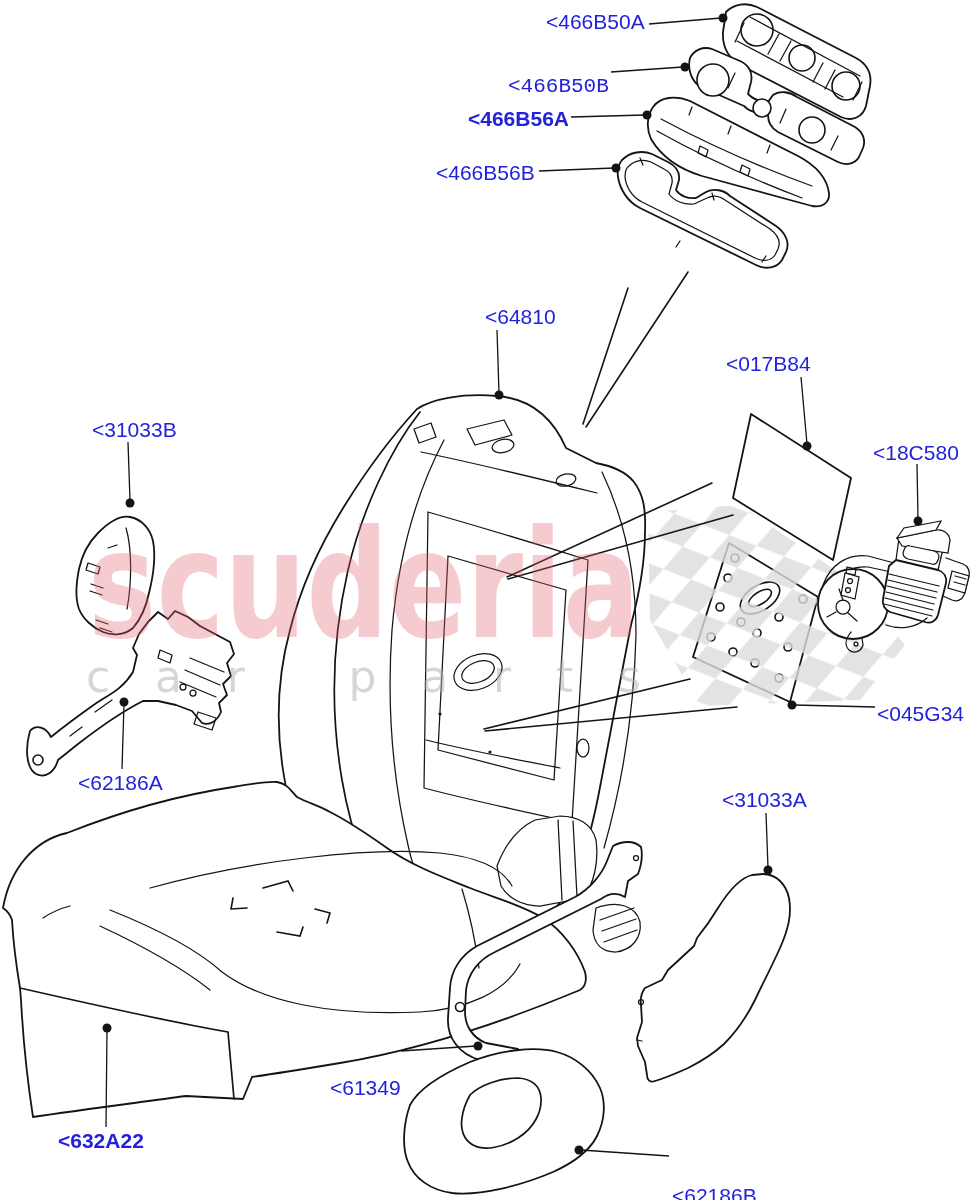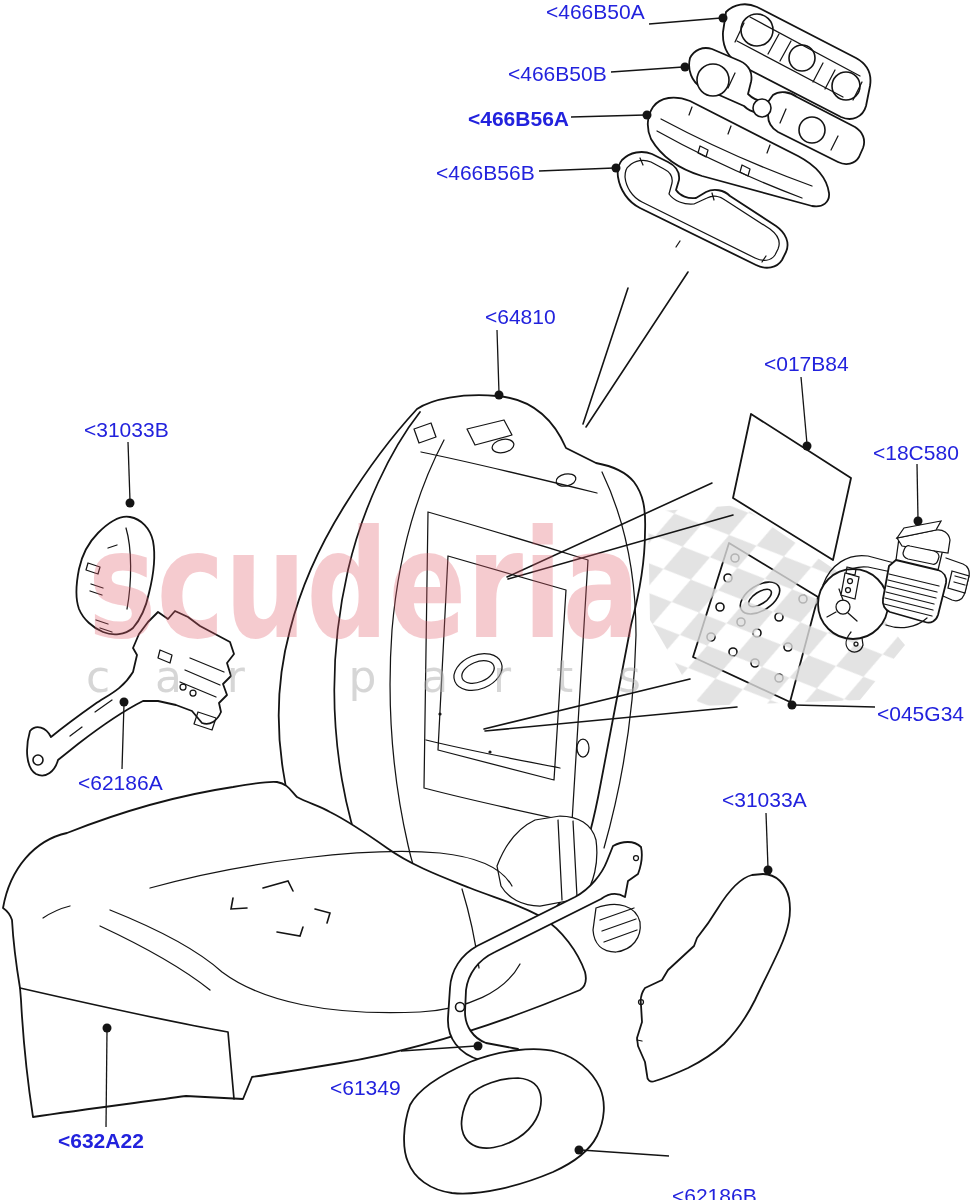--- a/index.html
+++ b/index.html
@@ -284,28 +284,28 @@
         <circle class="dotk" cx="768" cy="870" r="4.5"></circle>
       <path class="lead" d="M106,1127 L107,1030"></path>
         <circle class="dotk" cx="107" cy="1028" r="4.5"></circle>
       <path class="lead" d="M401,1051 L476,1046"></path>
         <circle class="dotk" cx="478" cy="1046" r="4.5"></circle>
       <path class="lead" d="M669,1156 L581,1150"></path>
         <circle class="dotk" cx="579" cy="1150" r="4.5"></circle>
     </g>
   </svg>
 
-  <div class="plabel" style="left:546px; top:0;">&lt;466B50A</div>
-  <div class="plabel" style="left:508px; top:62px;">&lt;466B50B</div>
+  <div class="plabel" style="left:546px; top:10px;">&lt;466B50A</div>
+  <div class="plabel" style="left:508px; top:75px;font-family:Liberation Mono, monospace;">&lt;466B50B</div>
   <div class="plabel" style="left:468px; top:107px;font-weight:bold;">&lt;466B56A</div>
   <div class="plabel" style="left:436px; top:161px;">&lt;466B56B</div>
   <div class="plabel" style="left:459px; top:305px;margin-left:26px;">&lt;64810</div>
-  <div class="plabel" style="left:764px; top:352px;">&lt;017B84</div>
+  <div class="plabel" style="left:726px; top:352px;">&lt;017B84</div>
   <div class="plabel" style="left:873px; top:441px;">&lt;18C580</div>
-  <div class="plabel" style="left:84px;  top:418px;">&lt;31033B</div>
+  <div class="plabel" style="left:92px;  top:418px;">&lt;31033B</div>
   <div class="plabel" style="left:78px;  top:771px;">&lt;62186A</div>
   <div class="plabel" style="left:877px; top:696px;margin-top:6px;">&lt;045G34</div>
   <div class="plabel" style="left:722px; top:788px;">&lt;31033A</div>
   <div class="plabel" style="left:58px;  top:1129px;font-weight:bold;">&lt;632A22</div>
   <div class="plabel" style="left:330px; top:1076px;">&lt;61349</div>
   <div class="plabel" style="left:672px; top:1144px;margin-top:40px;">&lt;62186B</div>
 
 </div>
 
 </body></html>

